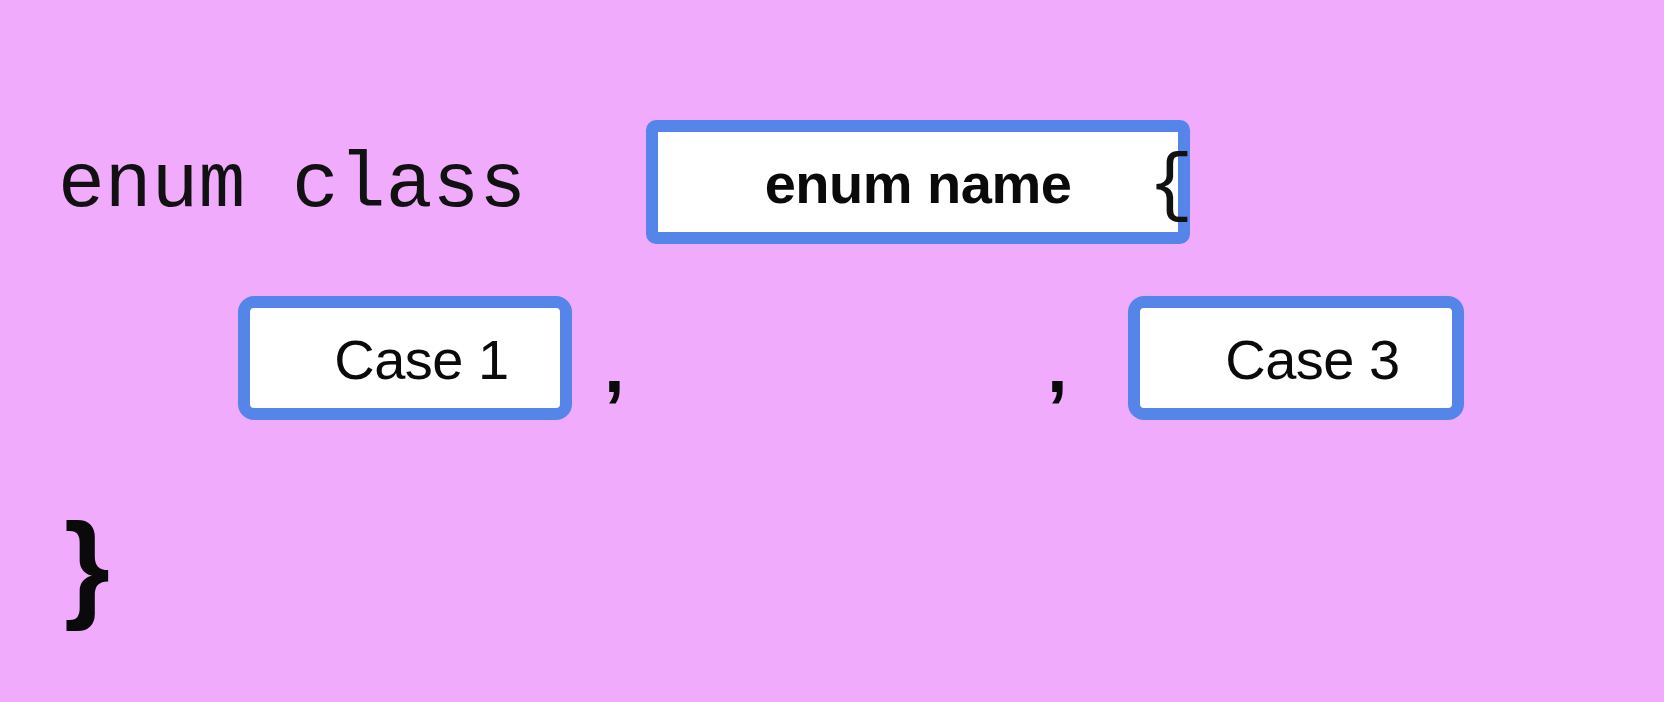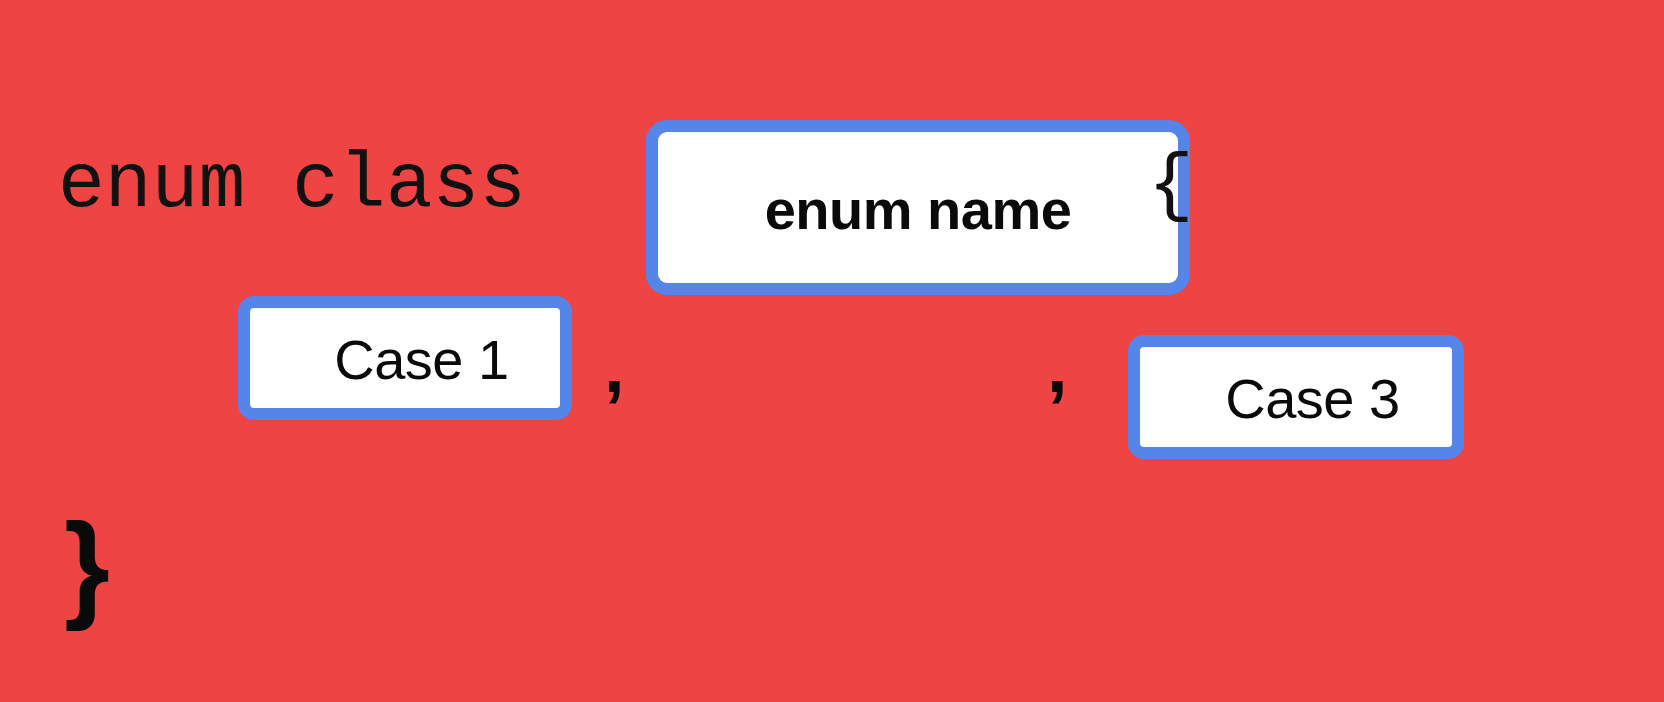--- a/index.html
+++ b/index.html
@@ -58,23 +58,23 @@
     color: #0a0a0a;
     white-space: pre;
     line-height: 1;
   }
 
   
   #slot-enum-name {
     left: 646px;
     top: 120px;
     width: 544px;
-    height: 175px;
+    height: 124px;
     border-width: 12px;
-    border-radius: 21px;
+    border-radius: 10px;
   }
   #slot-enum-name .slot-label {
     font-family: "Liberation Sans", sans-serif;
     font-weight: 700;
     font-size: 56px;
     letter-spacing: -0.5px;
     position: relative;
     top: 2px;
   }
 
@@ -116,38 +116,38 @@
     font-family: "Liberation Sans", sans-serif;
     font-weight: 700;
     font-size: 118px;
     line-height: 118px;
     color: #0a0a0a;
   }
 </style>
 </head>
 <body style="background: rgb(255, 255, 255);">
 
-<div id="canvas" style="background: #ef4444;">
+<div id="canvas" style="background: #f0abfc;">
 
   <span class="abs code-mono" id="kw-enum-class">enum class</span>
 
   <div class="slot" id="slot-enum-name" style="border-color: rgb(85, 133, 232);">
     <span class="slot-label">enum name</span>
   </div>
 
   <span class="abs code-mono" id="brace-open">{</span>
 
   <div class="slot slot-case" id="slot-case-1" style="border-color: rgb(85, 133, 232);">
     <span class="slot-label">Case 1</span>
   </div>
 
   <span class="abs comma" id="comma-1">,</span>
 
 
   <span class="abs comma" id="comma-2">,</span>
 
-  <div class="slot slot-case" id="slot-case-3" style="border-color: rgb(85, 133, 232); margin-top: 39px;">
+  <div class="slot slot-case" id="slot-case-3" style="border-color: rgb(85, 133, 232);">
     <span class="slot-label">Case 3</span>
   </div>
 
   <span class="abs" id="brace-close">}</span>
 
 </div>
 
 </body></html>

